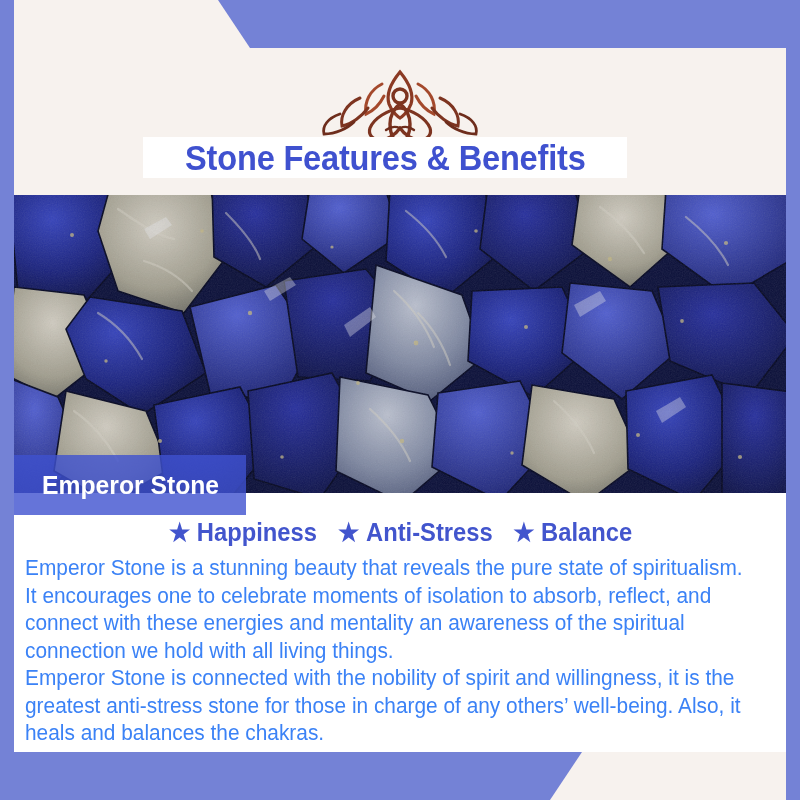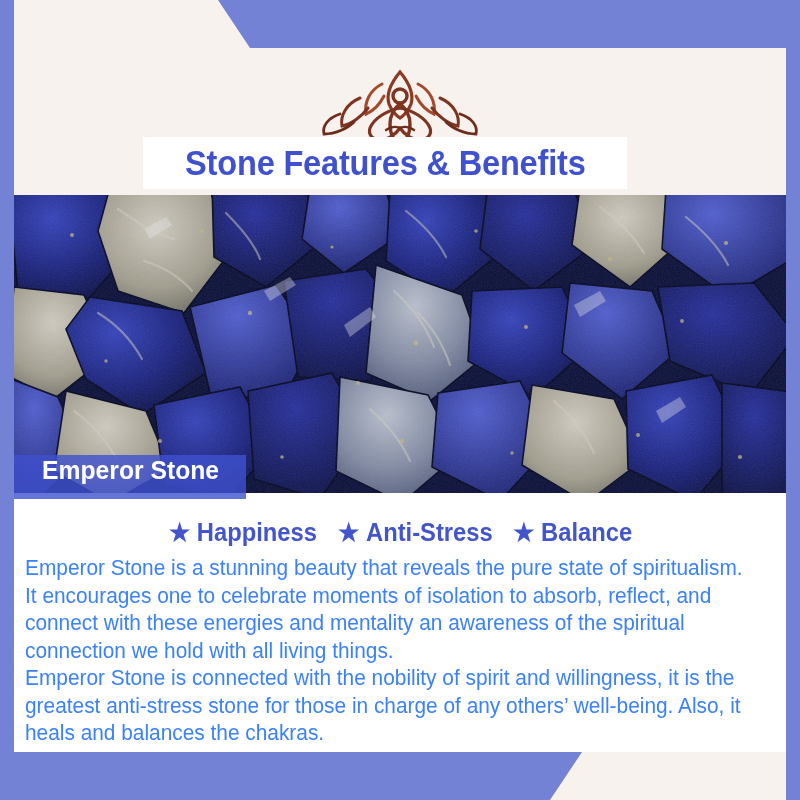--- a/index.html
+++ b/index.html
@@ -51,21 +51,21 @@
   .logo-word{
     margin-top:4px;
     font-family:"Liberation Serif",serif;
     font-size:19px;letter-spacing:3.2px;
     color:#3a2420;font-weight:400;
   }
 
   
   .title-bar{
     position:absolute;left:143px;top:137px;
-    width:484px;height:52px;
+    width:484px;height:41px;
     background:#ffffff;
     display:flex;align-items:center;justify-content:center;
     z-index:6;
   }
   .title-text{
     font-family:"Liberation Sans Narrow","Liberation Sans",sans-serif;
     font-weight:bold;font-size:35px;
     color:#3f51cf;
     letter-spacing:-0.2px;
     transform:scaleX(0.93);
@@ -76,23 +76,23 @@
   .hero{
     position:absolute;left:0;top:147px;
     width:772px;height:298px;
     overflow:hidden;background:#141a3a;
   }
   .hero svg{display:block;width:772px;height:298px;}
 
   
   .stone-label{
     position:absolute;left:0;top:407px;
-    width:232px;height:44px;
+    width:232px;height:60px;
     background:rgba(63,81,207,0.80);
-    display:flex;align-items:flex-start;
+    display:flex;align-items:center;
     z-index:7;
   }
   .stone-label-text{
     color:#ffffff;font-weight:bold;font-size:26px;
     font-family:"Liberation Sans Narrow","Liberation Sans",sans-serif;
     padding-left:24px;transform:scaleX(0.95);white-space:nowrap;
   }
 
   
   .body-panel{

